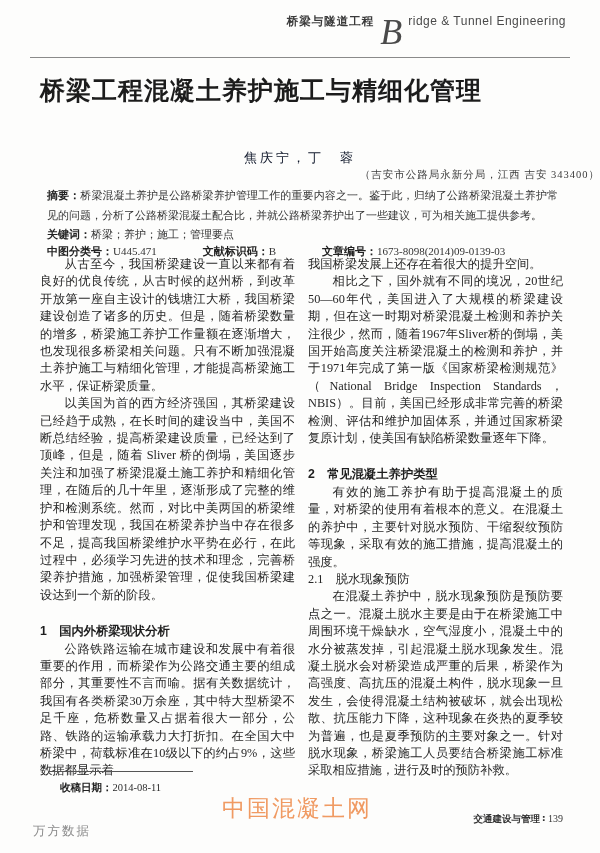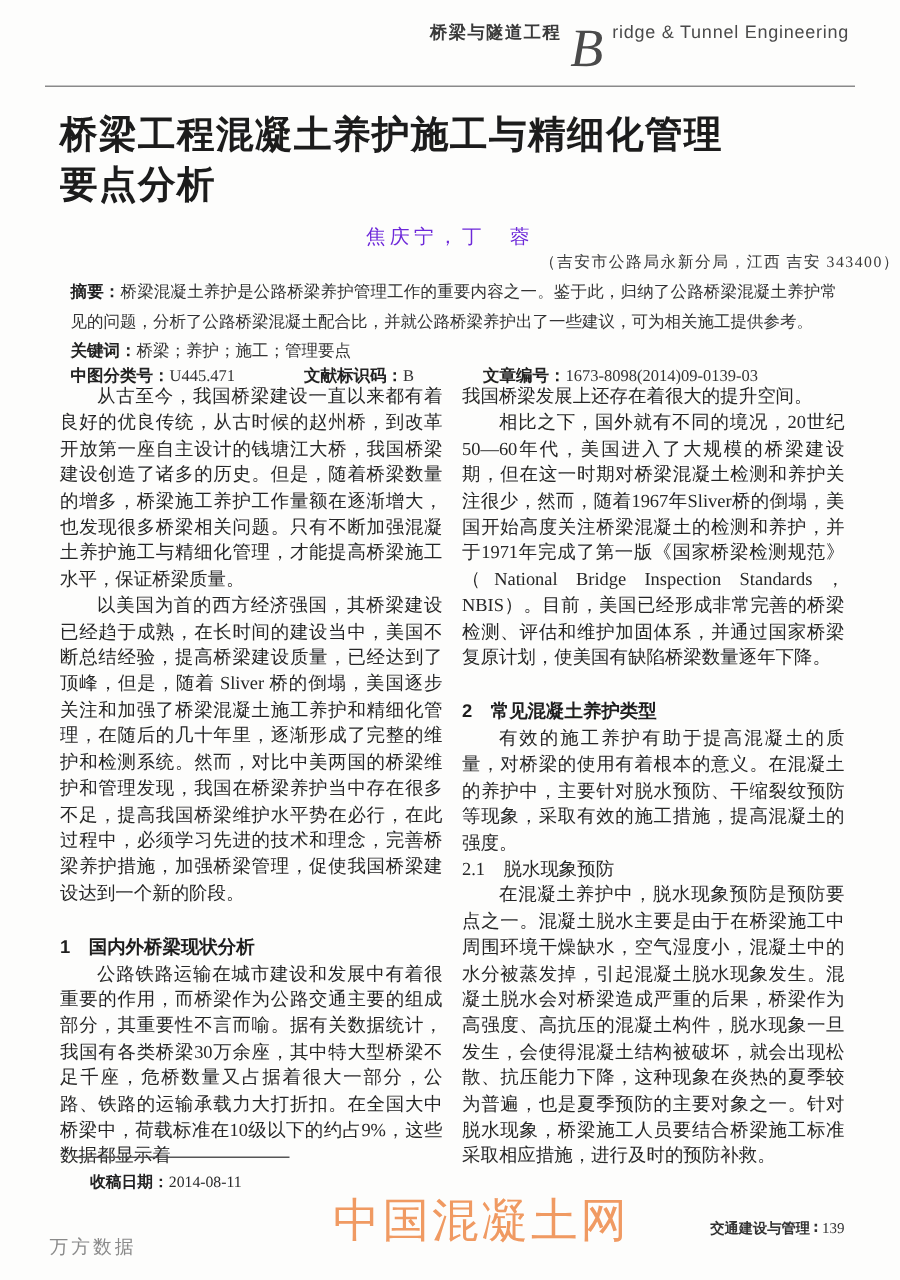--- a/index.html
+++ b/index.html
@@ -18,21 +18,21 @@
   .jh-b{font-family:"Liberation Serif","DejaVu Serif",serif;font-style:italic;
     font-size:36px;line-height:36px;color:#4a4a4a;}
   .jh-en{font-family:"Liberation Sans","DejaVu Sans",sans-serif;font-size:12px;
     color:#4a4a4a;padding-bottom:5px;letter-spacing:0.5px;}
   .header-rule{position:absolute;top:57px;left:30px;right:30px;height:1px;background:#8a8a8a;}
   
   .title{position:absolute;top:74px;left:40px;right:40px;
     font-size:25px;font-weight:bold;color:#1c1c1c;line-height:33px;margin:0;
     font-family:"Liberation Sans","DejaVu Sans",sans-serif;letter-spacing:1px;}
   .authors{position:absolute;top:149px;left:0;right:0;text-align:center;
-    font-size:13px;color:#6d28d9;letter-spacing:3px;}
+    font-size:13px;color:#0f172a;letter-spacing:3px;}
   .affiliation{position:absolute;top:168px;left:16px;right:0;text-align:right;
     font-size:10.5px;color:#3a3a3a;letter-spacing:1px;}
   
   .abstract-block{position:absolute;top:186px;left:47px;right:42px;
     font-size:11px;color:#333;text-align:justify;}
   .abstract-text{line-height:19.5px;}
   .kw-line{line-height:16px;margin-top:1px;}
   .meta-line{line-height:16px;margin-top:1px;display:flex;}
   .meta-line .m2{margin-left:46px;}
   .meta-line .m3{margin-left:46px;}
@@ -42,42 +42,41 @@
   .col{width:255px;font-size:12.3px;line-height:17.4px;text-align:justify;color:#262626;}
   .col p{margin:0;text-indent:2em;}
   .col p.noindent{text-indent:0;}
   .sec-h{font-weight:bold;color:#1e1e1e;margin:0;
     font-family:"Liberation Sans","DejaVu Sans",sans-serif;}
   .sec-h.gap-top{margin-top:19px;}
   .sub-h{margin:0;color:#262626;}
   
   .received-rule{position:absolute;top:771px;left:48px;width:145px;height:1px;background:#555;}
   .received-line{position:absolute;top:781px;left:60px;font-size:10.5px;color:#2b2b2b;}
-  .watermark{position:absolute;top:793px;left:222px;font-size:31px;color:#f09a62;
+  .watermark{position:absolute;top:793px;left:222px;font-size:23px;color:#f09a62;
     letter-spacing:2px;font-family:"Liberation Sans","DejaVu Sans",sans-serif;}
   .page-footer{position:absolute;top:813px;right:37px;font-size:10px;color:#333;}
   .page-footer .pf-label{font-weight:bold;font-size:9.5px;
     font-family:"Liberation Sans","DejaVu Sans",sans-serif;}
   .provider{position:absolute;top:823px;left:33px;font-size:12.5px;color:#8a8a8a;letter-spacing:2px;}
 </style>
 </head>
 <body>
 
 <div class="page">
 
   <div class="journal-header">
     <span class="jh-cn">桥梁与隧道工程</span>
       <span class="jh-b">B</span>
       <span class="jh-en">ridge &amp; Tunnel Engineering</span>
   </div>
   <div class="header-rule"></div>
 
   <h1 class="title">
     <span>桥梁工程混凝土养护施工与精细化管理</span><br>
-    <span>要点分析</span>
   </h1>
 
   <div class="authors">焦庆宁，丁　蓉</div>
   <div class="affiliation">（吉安市公路局永新分局，江西 吉安 343400）</div>
 
   <div class="abstract-block">
     <div class="abstract-text">
       <span class="blabel">摘要：</span><span>桥梁混凝土养护是公路桥梁养护管理工作的重要内容之一。鉴于此，归纳了公路桥梁混凝土养护常见的问题，分析了公路桥梁混凝土配合比，并就公路桥梁养护出了一些建议，可为相关施工提供参考。</span>
     </div>
     <div class="kw-line">

